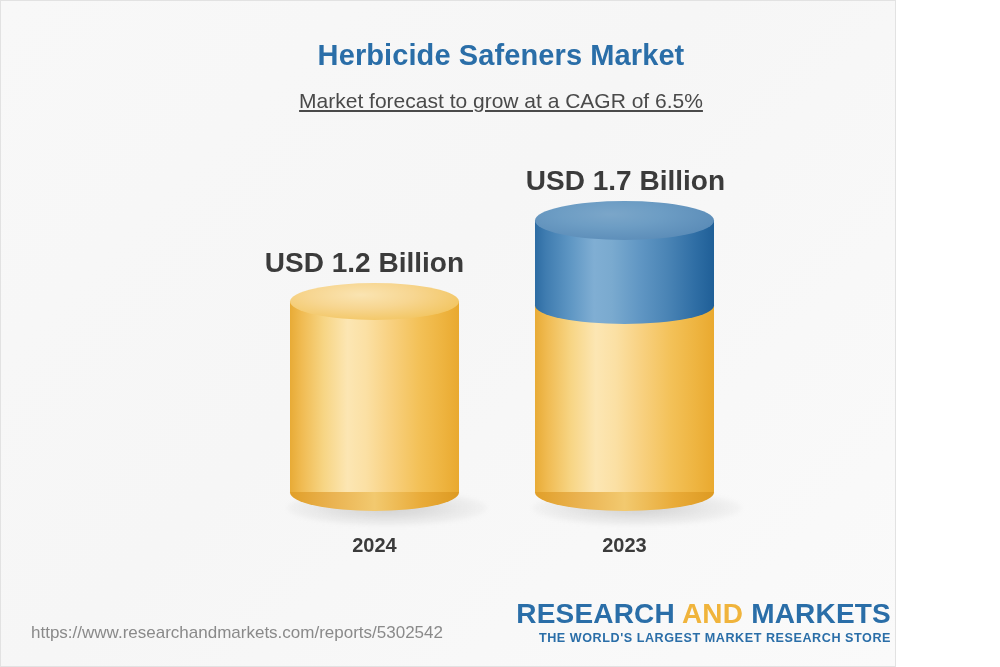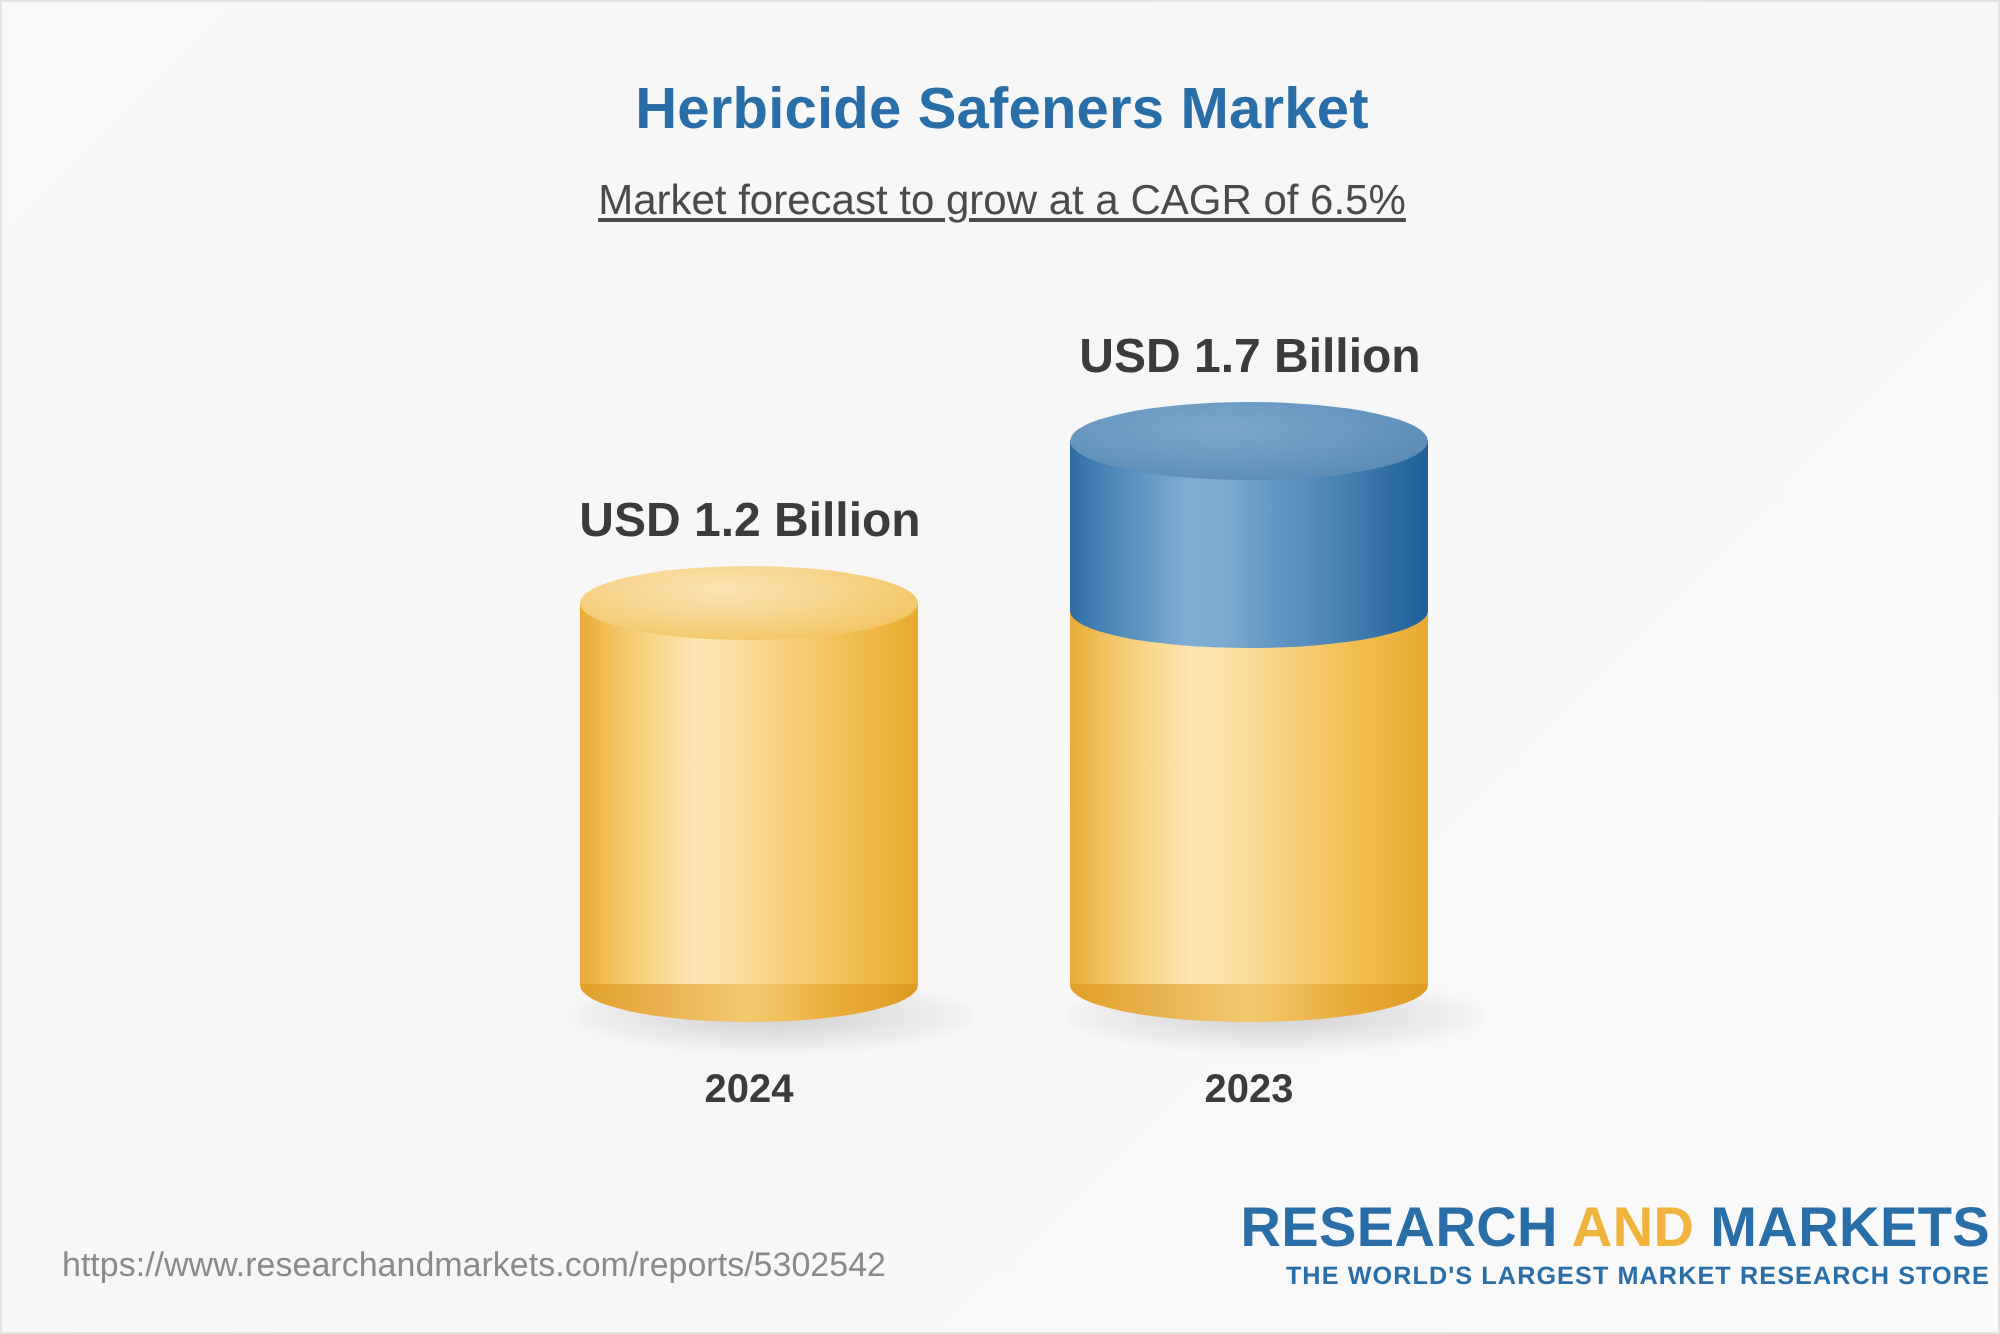--- a/index.html
+++ b/index.html
@@ -2,21 +2,21 @@
 <html><head>
 <meta charset="utf-8">
 <style>
   html, body {
     margin: 0;
     padding: 0;
     background: #ffffff;
   }
   #canvas {
     position: relative;
-    width: 1000px;
+    width: 896px;
     height: 667px;
     background: linear-gradient(135deg, #f8f8f8 0%, #f6f6f6 45%, #fafafa 100%);
     border: 1px solid #e2e2e2;
     box-sizing: border-box;
     overflow: hidden;
     font-family: "Liberation Sans", sans-serif;
     -webkit-font-smoothing: antialiased;
   }
 
   
@@ -52,22 +52,22 @@
     height: 667px;
   }
 
   .bar-group {
     position: absolute;
   }
 
   
   .value-label {
     position: absolute;
-    text-align: center;
-    font-size: 24px;
+    text-align: right;
+    font-size: 28px;
     font-weight: bold;
     color: #3b3b3b;
     white-space: nowrap;
   }
 
   
   .year-label {
     position: absolute;
     text-align: center;
     font-size: 20px;
@@ -203,21 +203,21 @@
 
 <div id="canvas">
 
   <div class="title">Herbicide Safeners Market</div>
   <div class="subtitle">Market forecast to grow at a CAGR of 6.5%</div>
 
   <div class="plot">
 
     <div class="bar-group">
 
-      <div class="value-label" style="left:274px; top:246px; width:200px;">USD 1.2 Billion</div>
+      <div class="value-label" style="left:263px; top:246px; width:200px;">USD 1.2 Billion</div>
 
       <div class="ground-shadow" style="left:286px; top:489px; width:200px; height:36px;"></div>
 
       <div class="cyl" style="left:289px; top:282px; width:169px; height:228px;">
 
         <div class="cyl-cap y-cap-bottom" style="top:191px; height:37px;"></div>
 
         <div class="cyl-body y-body" style="top:18px; height:191px;"></div>
 
         <div class="cyl-cap y-cap-top" style="top:0px; height:37px;"></div>

